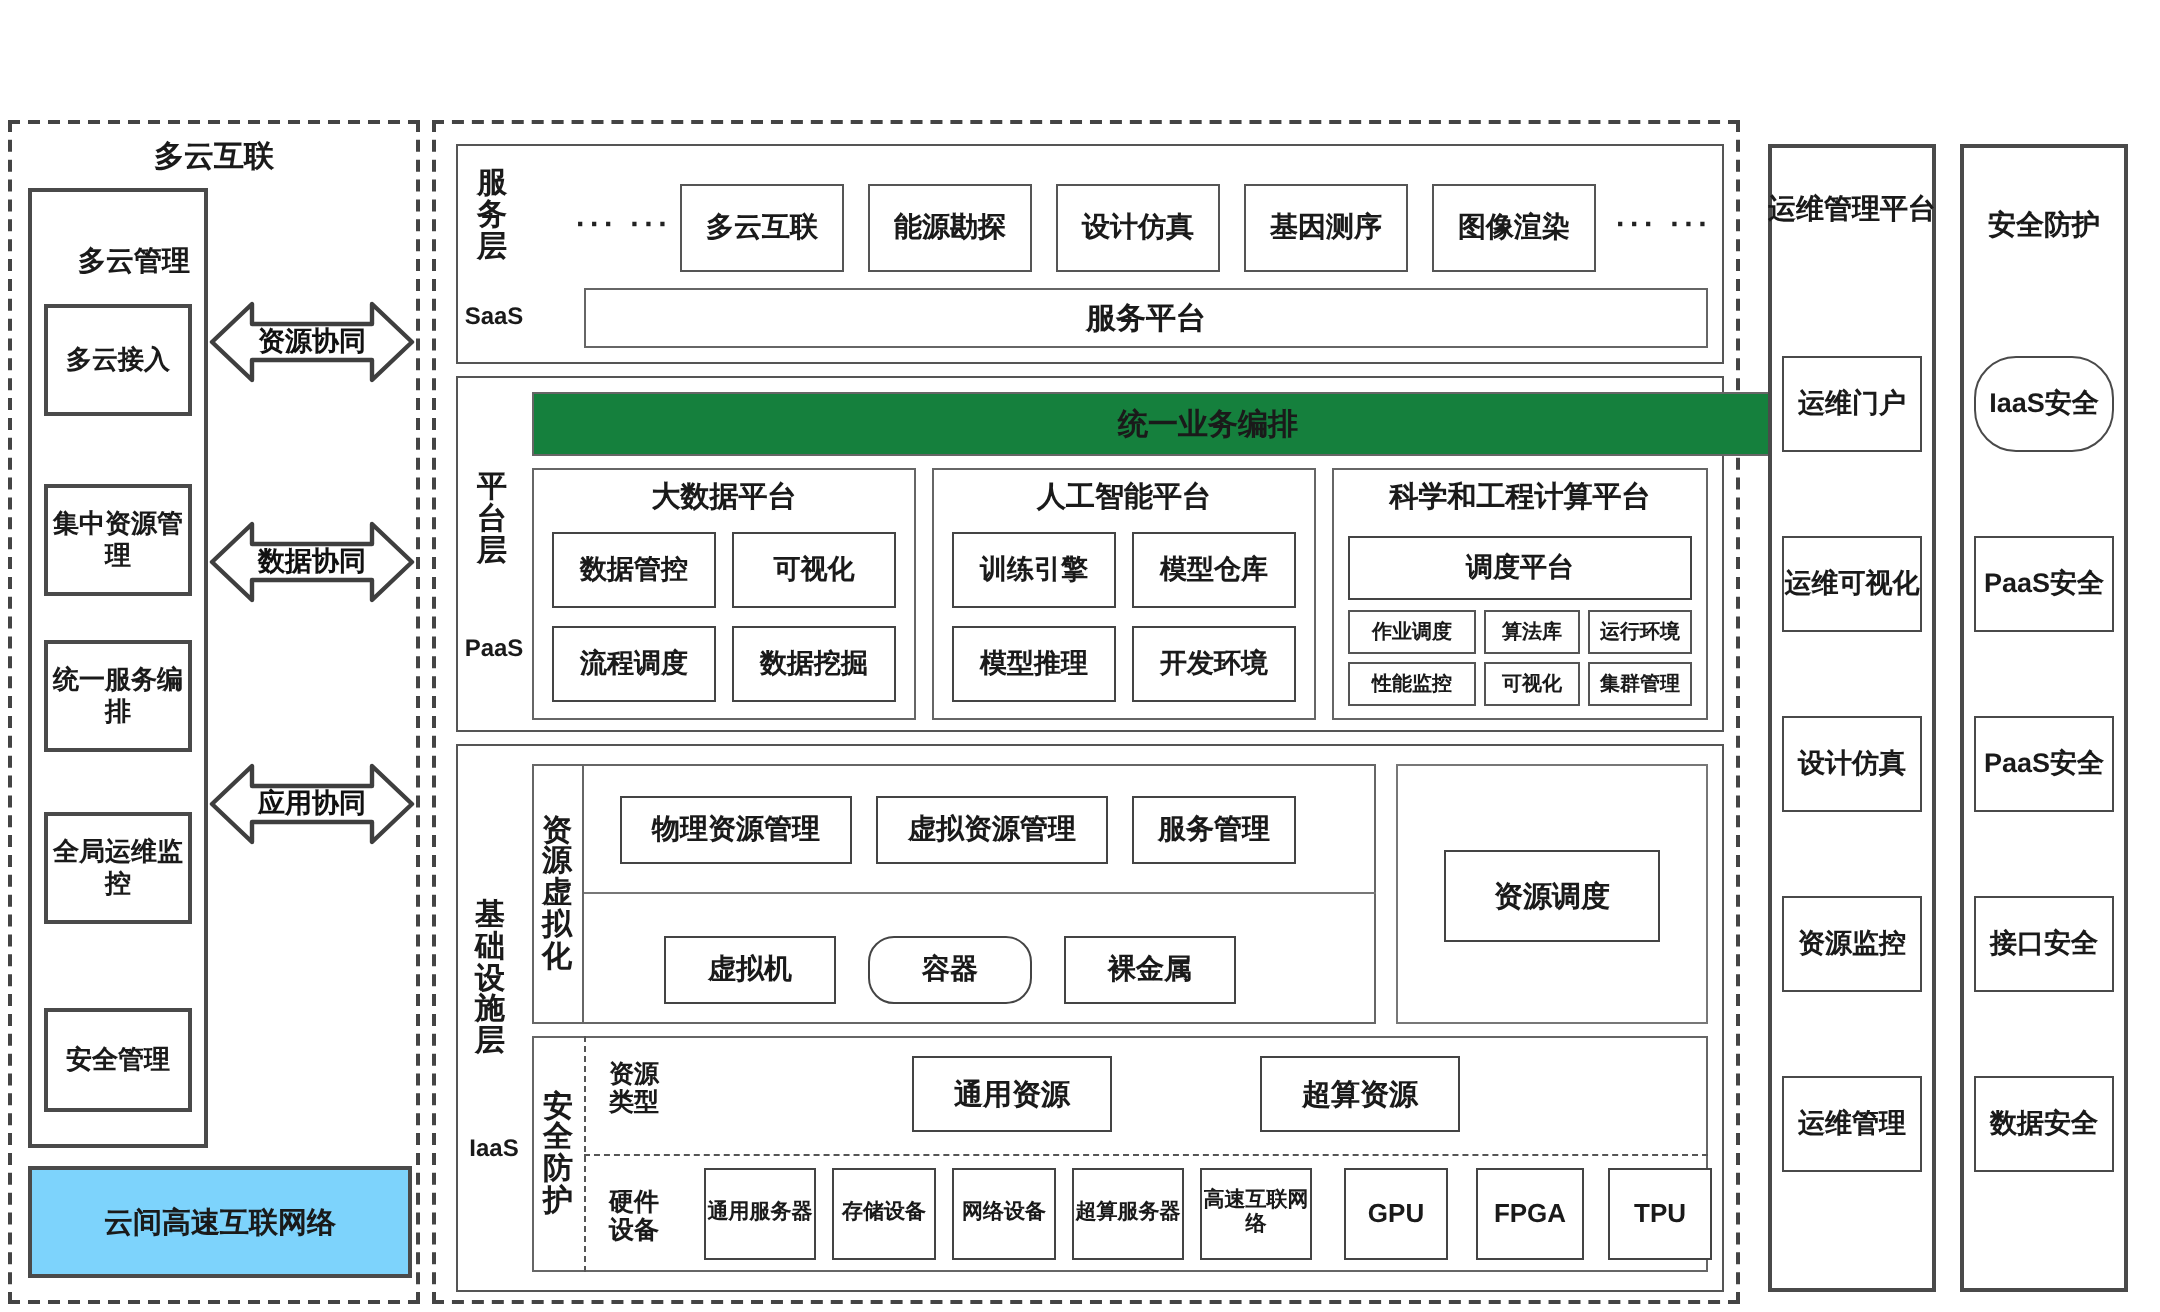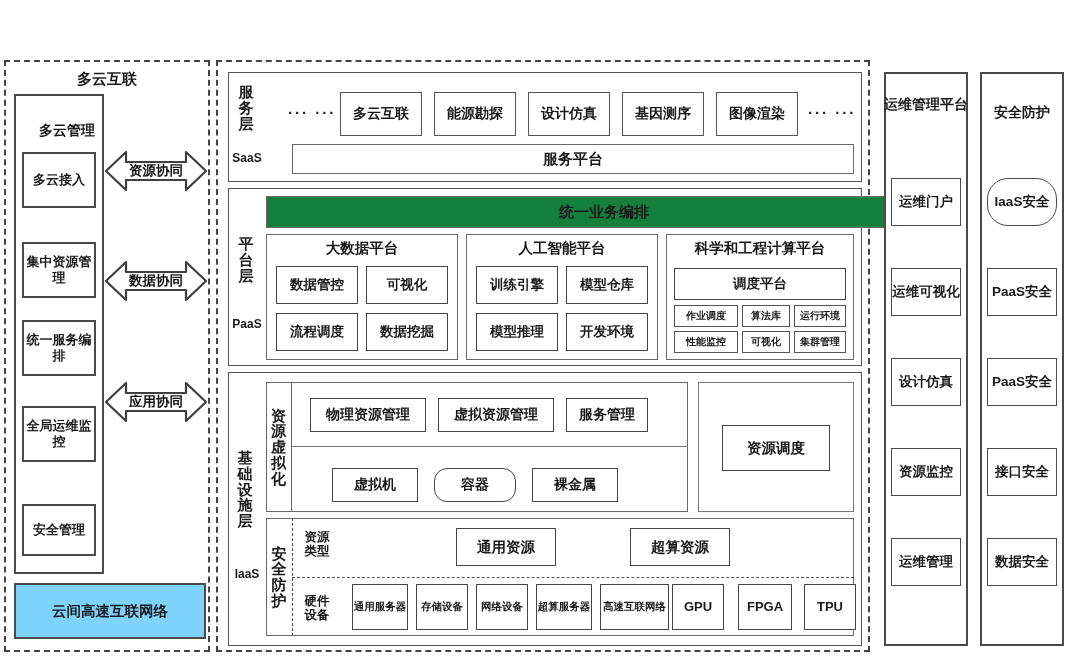--- a/index.html
+++ b/index.html
@@ -333,21 +333,21 @@
 
   <div class="rtype-lbl" style="left:300px; top:530px;">资源类型</div>
   <div class="rbox" style="left:456px; top:528px; width:100px; height:38px;">通用资源</div>
   <div class="rbox" style="left:630px; top:528px; width:100px; height:38px;">超算资源</div>
 
   <div class="rtype-lbl" style="left:300px; top:594px;">硬件设备</div>
   <div class="hwbox" style="left:352px; width:56px;">通用服务器</div>
   <div class="hwbox" style="left:416px; width:52px;">存储设备</div>
   <div class="hwbox" style="left:476px; width:52px;">网络设备</div>
   <div class="hwbox" style="left:536px; width:56px;">超算服务器</div>
-  <div class="hwbox" style="left:600px; width:69px;">高速互联网络</div>
+  <div class="hwbox" style="left:600px; width:56px;">高速互联网络</div>
   <div class="hwbox lat" style="left:672px; width:52px;">GPU</div>
   <div class="hwbox lat" style="left:738px; width:54px;">FPGA</div>
   <div class="hwbox lat" style="left:804px; width:52px;">TPU</div>
 
   <div class="rpanel" id="ops-panel"></div>
   <div class="rpanel-title" style="left:884px; top:96px;">运维管理平台</div>
   <div class="rcard" style="left:891px; top:178px; height:48px;">运维门户</div>
   <div class="rcard" style="left:891px; top:268px; height:48px;">运维可视化</div>
   <div class="rcard" style="left:891px; top:358px; height:48px;">设计仿真</div>
   <div class="rcard" style="left:891px; top:448px; height:48px;">资源监控</div>

